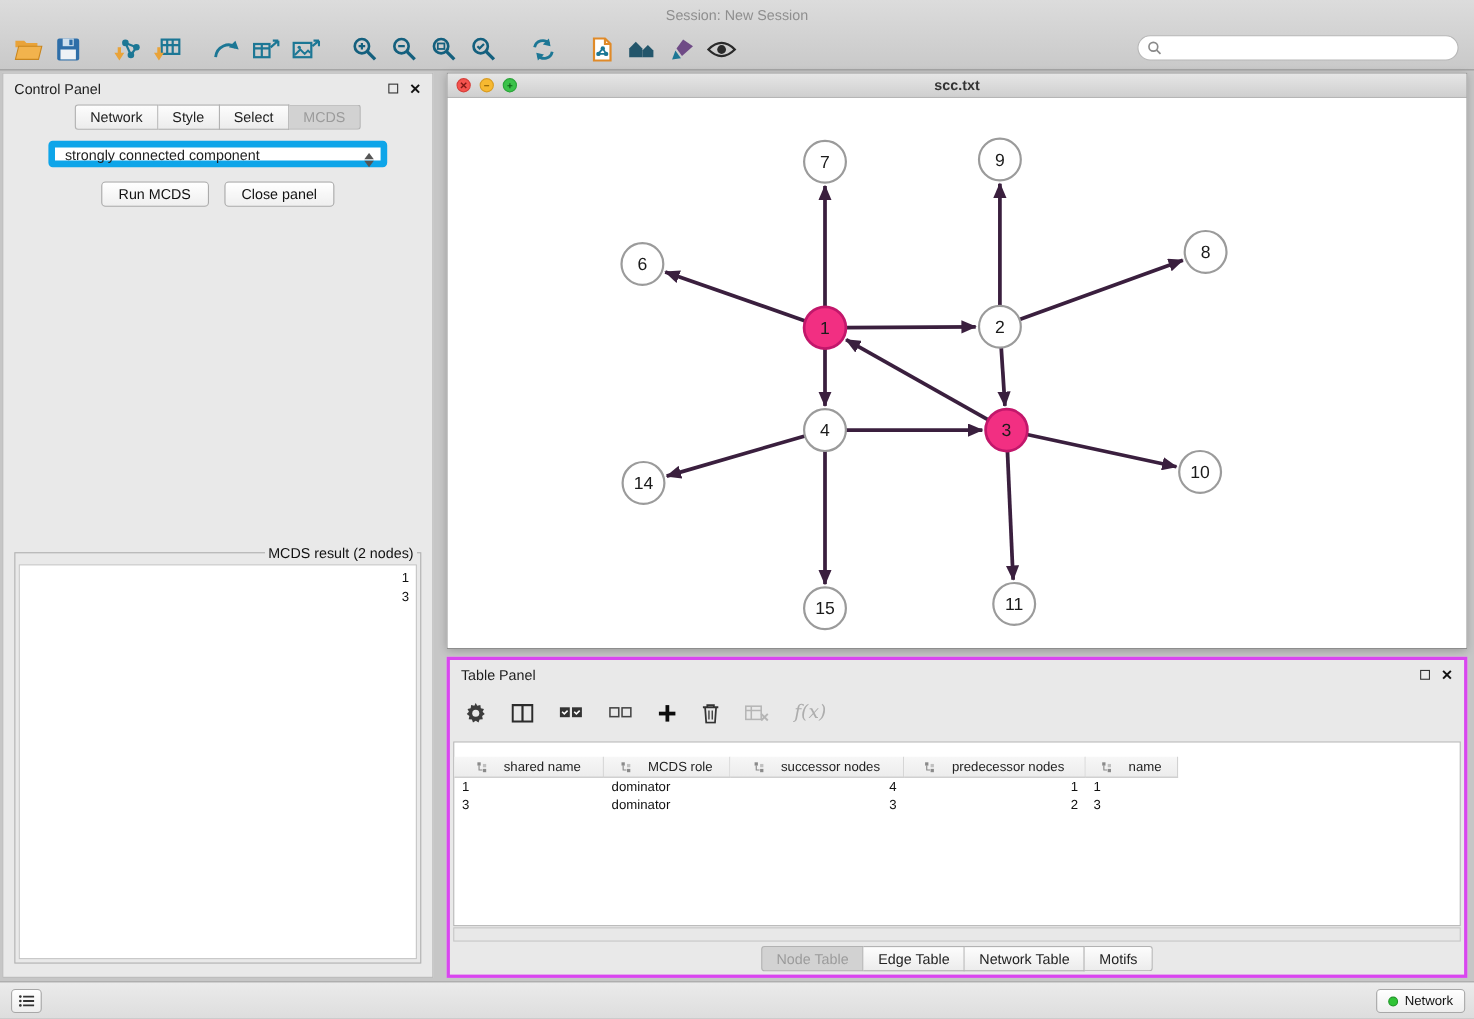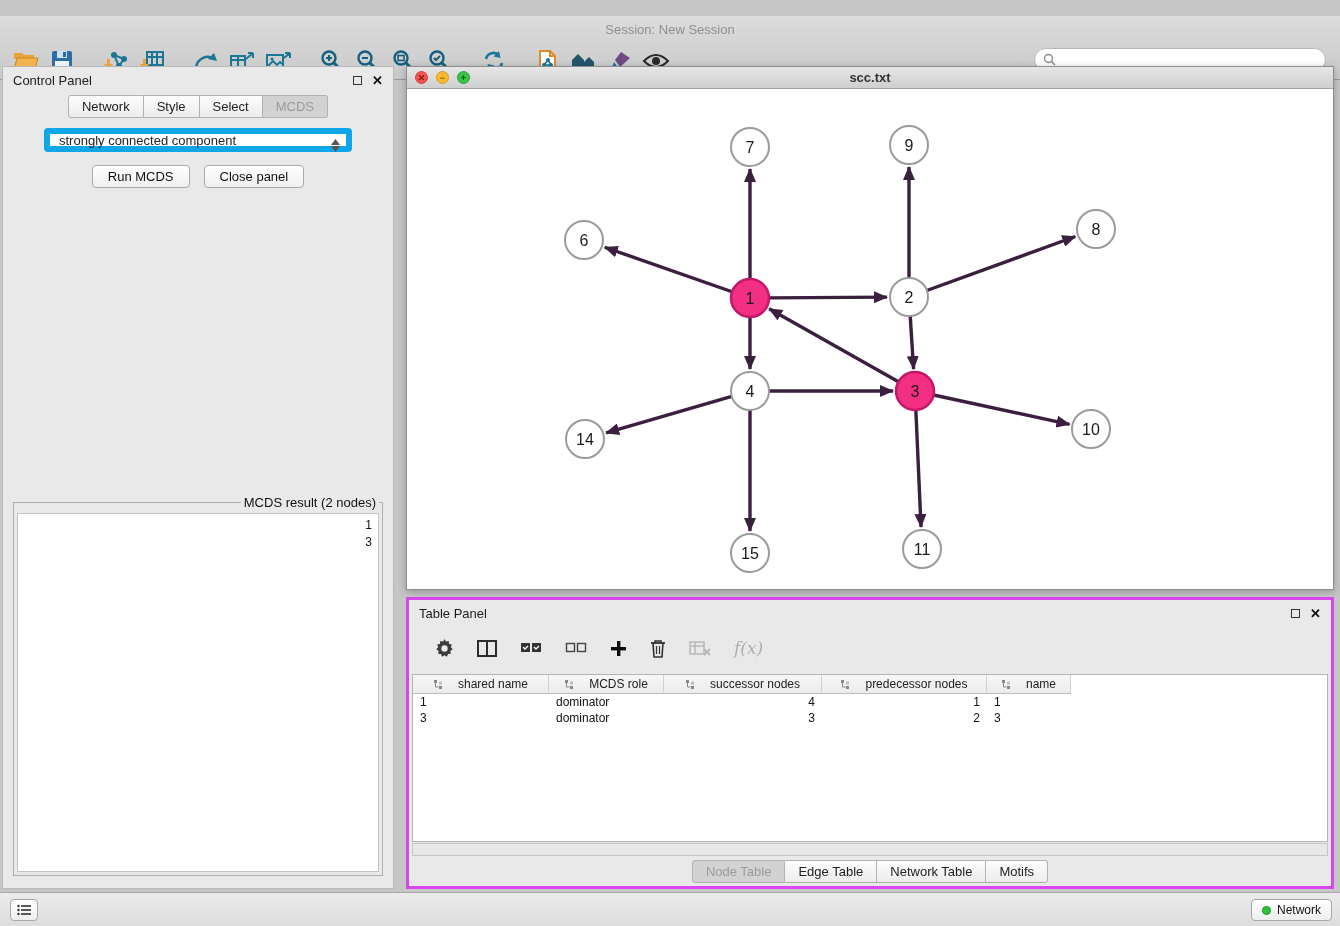--- a/index.html
+++ b/index.html
@@ -7,21 +7,21 @@
   body {
     font-family: "Liberation Sans", sans-serif;
     background:#c6c6c6;
     position:relative;
     overflow:hidden;
     font-size:13px;
     color:#222;
   }
   
   .chrome {
-    position:absolute; left:0; top:16px; width:1340px; height:64px;
+    position:absolute; left:0; top:0; width:1340px; height:64px;
     background:linear-gradient(#dcdcdc,#c9c9c9);
     border-bottom:1px solid #989898;
   }
   .titlebar { height:27px; text-align:center; line-height:27px; color:#8f8f8f; font-size:13px; }
   .toolbar { position:absolute; left:8px; top:27px; right:8px; height:36px; display:flex; align-items:center; }
   .tbicon { width:36px; height:32px; display:flex; align-items:center; justify-content:center; border-radius:4px; }
   .tbgap { width:18px; }
   .searchbox {
     position:absolute; right:6px; top:5px; width:292px; height:23px;
     background:#fff; border:1px solid #b7b7b7; border-radius:12px;
@@ -89,33 +89,33 @@
   .light { width:13px; height:13px; border-radius:50%; font-size:9px; line-height:13px; text-align:center; font-weight:bold; }
   .light.red    { background:#f4534e; border:1px solid #d63e39; color:#7e1815; }
   .light.yellow { background:#f7b931; border:1px solid #d89c23; color:#8a5d00; }
   .light.green  { background:#3bc24a; border:1px solid #2aa439; color:#0c5d16; }
   .net-canvas { position:relative; width:100%; height:500px; background:#fff; overflow:hidden; }
   
   .table-panel {
     position:absolute; left:406px; top:597px; width:928px; height:292px;
     background:#e9e9e9; border:3px solid #d946ef;
   }
-  .tp-toolbar { position:absolute; left:26px; top:30px; height:36px; display:flex; align-items:center; gap:23px; }
+  .tp-toolbar { position:absolute; left:14px; top:30px; height:36px; display:flex; align-items:center; gap:23px; }
   .tp-icon { display:flex; align-items:center; justify-content:center; }
   .fx { font-family:"DejaVu Serif", serif; font-style:italic; font-size:17px; color:#adadad; }
   .table-wrap {
     position:absolute; left:3px; right:3px; top:74px; bottom:44px;
     background:#fff; border:1px solid #b5b5b5; overflow:hidden;
   }
   .t-head { display:flex; }
   .th {
     height:19px; background:linear-gradient(#f7f7f7,#ececec);
     border-right:1px solid #d2d2d2; border-bottom:1px solid #bdbdbd;
     font-size:12px; display:flex; align-items:center; justify-content:center; gap:14px;
-    color:#222; overflow:hidden; flex:none;
+    color:#222; overflow:hidden; flex:none;margin-top:13px;
   }
   .tr { display:flex; height:16px; }
   .td { font-size:12px; line-height:16px; padding:0 7px; overflow:hidden; flex:none; color:#111; }
   .hscroll {
     position:absolute; left:3px; right:3px; bottom:30px; height:13px;
     background:#e8e8e8; border:1px solid #c6c6c6;
   }
   .tp-tabs { position:absolute; left:0; right:0; bottom:3px; height:24px; display:flex; justify-content:center; align-items:center; }
   
   .statusbar {

